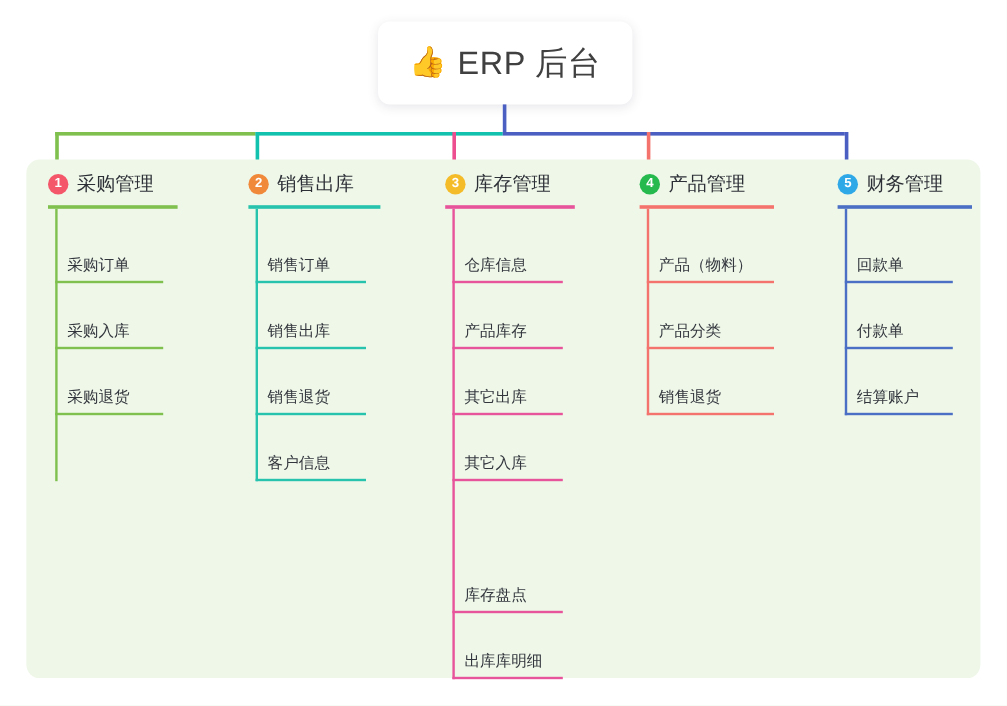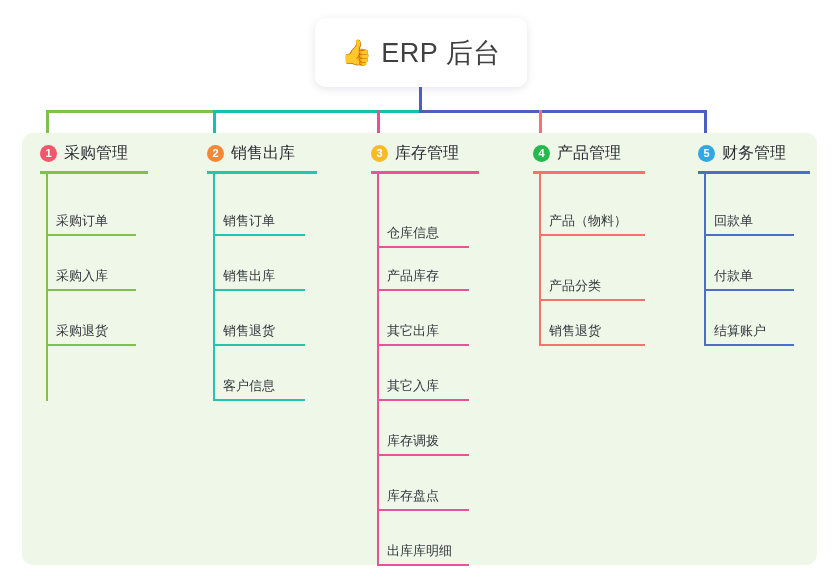--- a/index.html
+++ b/index.html
@@ -123,38 +123,34 @@
             <div class="item-rule" style="width: 92px; background: rgb(39, 195, 173);"></div>
           </div>
         </div>
         <div class="col" style="left: 349px; width: 118px; height: 100%;">
           <div class="col-head">
             <span class="badge" style="background: rgb(245, 188, 42);">3</span>
             <span class="col-title">库存管理</span>
           </div>
           <div class="head-rule" style="left: 0px; top: 38px; width: 108px; background: rgb(232, 84, 155);"></div>
           <div class="trunk" style="left: 6px; top: 41px; height: 392px; background: rgb(232, 84, 155);"></div>
-          <div class="item" style="left: 6px; top: 60px; width: 92px; height: 55px; text-align: right;">
+          <div class="item" style="left: 6px; top: 48px; width: 92px; height: 55px; text-align: right;">
             <span class="item-label">仓库信息</span>
             <div class="item-rule" style="width: 92px; background: rgb(232, 84, 155);"></div>
           </div>
           <div class="item" style="left: 6px; top: 103px; width: 92px; height: 55px;">
             <span class="item-label">产品库存</span>
             <div class="item-rule" style="width: 92px; background: rgb(232, 84, 155);"></div>
           </div>
           <div class="item" style="left: 6px; top: 158px; width: 92px; height: 55px;">
             <span class="item-label">其它出库</span>
             <div class="item-rule" style="width: 92px; background: rgb(232, 84, 155);"></div>
           </div>
           <div class="item" style="left: 6px; top: 213px; width: 92px; height: 55px;">
             <span class="item-label">其它入库</span>
-            <div class="item-rule" style="width: 92px; background: rgb(232, 84, 155);"></div>
-          </div>
-          <div class="item" style="left: 6px; top: 268px; width: 92px; height: 55px;">
-            <span class="item-label">库存调拨</span>
             <div class="item-rule" style="width: 92px; background: rgb(232, 84, 155);"></div>
           </div>
           <div class="item" style="left: 6px; top: 323px; width: 92px; height: 55px;">
             <span class="item-label">库存盘点</span>
             <div class="item-rule" style="width: 92px; background: rgb(232, 84, 155);"></div>
           </div>
           <div class="item" style="left: 6px; top: 378px; width: 92px; height: 55px;">
             <span class="item-label">出库库明细</span>
             <div class="item-rule" style="width: 92px; background: rgb(232, 84, 155);"></div>
           </div>
@@ -163,21 +159,21 @@
           <div class="col-head">
             <span class="badge" style="background: rgb(37, 185, 78);">4</span>
             <span class="col-title">产品管理</span>
           </div>
           <div class="head-rule" style="left: 0px; top: 38px; width: 112px; background: rgb(244, 115, 109);"></div>
           <div class="trunk" style="left: 6px; top: 41px; height: 172px; background: rgb(244, 115, 109);"></div>
           <div class="item" style="left: 6px; top: 48px; width: 106px; height: 55px;">
             <span class="item-label">产品（物料）</span>
             <div class="item-rule" style="width: 106px; background: rgb(244, 115, 109);"></div>
           </div>
-          <div class="item" style="left: 6px; top: 103px; width: 106px; height: 65px;">
+          <div class="item" style="left: 6px; top: 103px; width: 106px; height: 55px;">
             <span class="item-label">产品分类</span>
             <div class="item-rule" style="width: 106px; background: rgb(244, 115, 109);"></div>
           </div>
           <div class="item" style="left: 6px; top: 158px; width: 106px; height: 55px;">
             <span class="item-label">销售退货</span>
             <div class="item-rule" style="width: 106px; background: rgb(244, 115, 109);"></div>
           </div>
         </div>
         <div class="col" style="left: 676px; width: 118px; height: 100%;">
           <div class="col-head">

